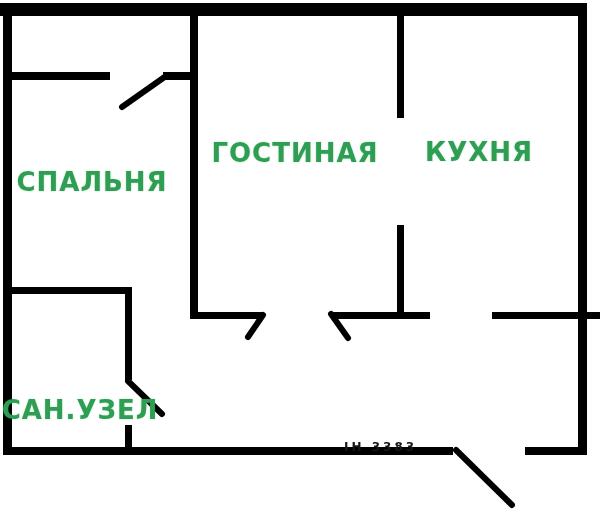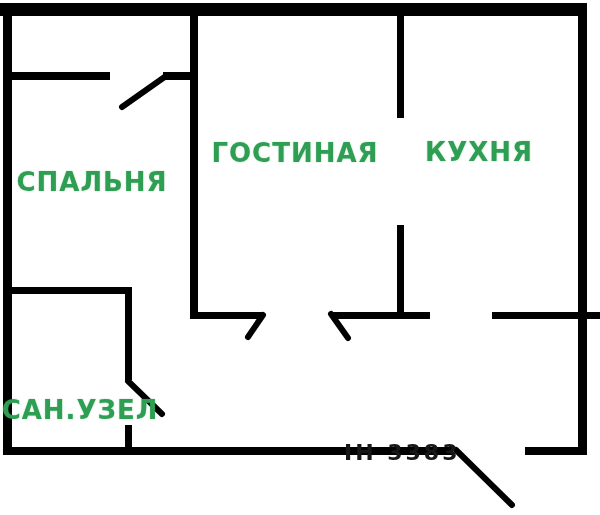--- a/index.html
+++ b/index.html
@@ -37,21 +37,21 @@
   }
   #door-overlay line {
     stroke: var(--wall-color, #000000);
     stroke-width: 6;
     stroke-linecap: round;
   }
   .watermark {
     position: absolute;
     left: 344px;
     top: 440px;
-    font-size: 22px;
+    font-size: 12px;
     font-weight: 700;
     letter-spacing: 3px;
     color: #17171a;
     filter: blur(0.6px);
     white-space: nowrap;
   }
 </style>
 </head>
 <body>
 

